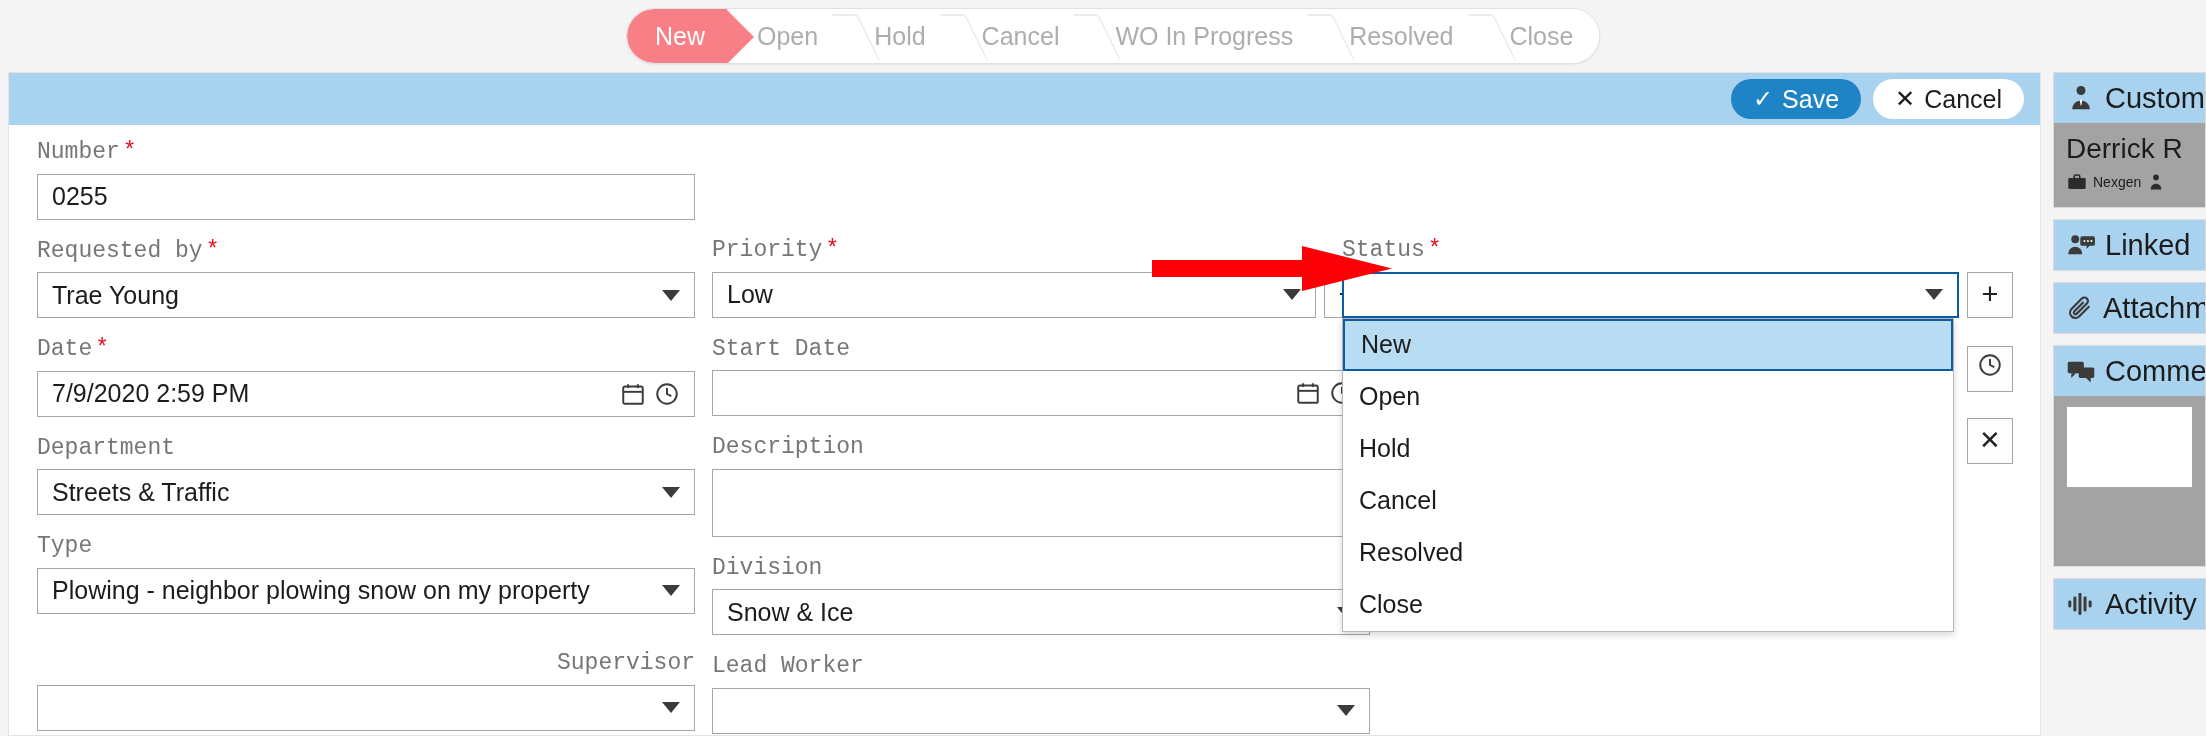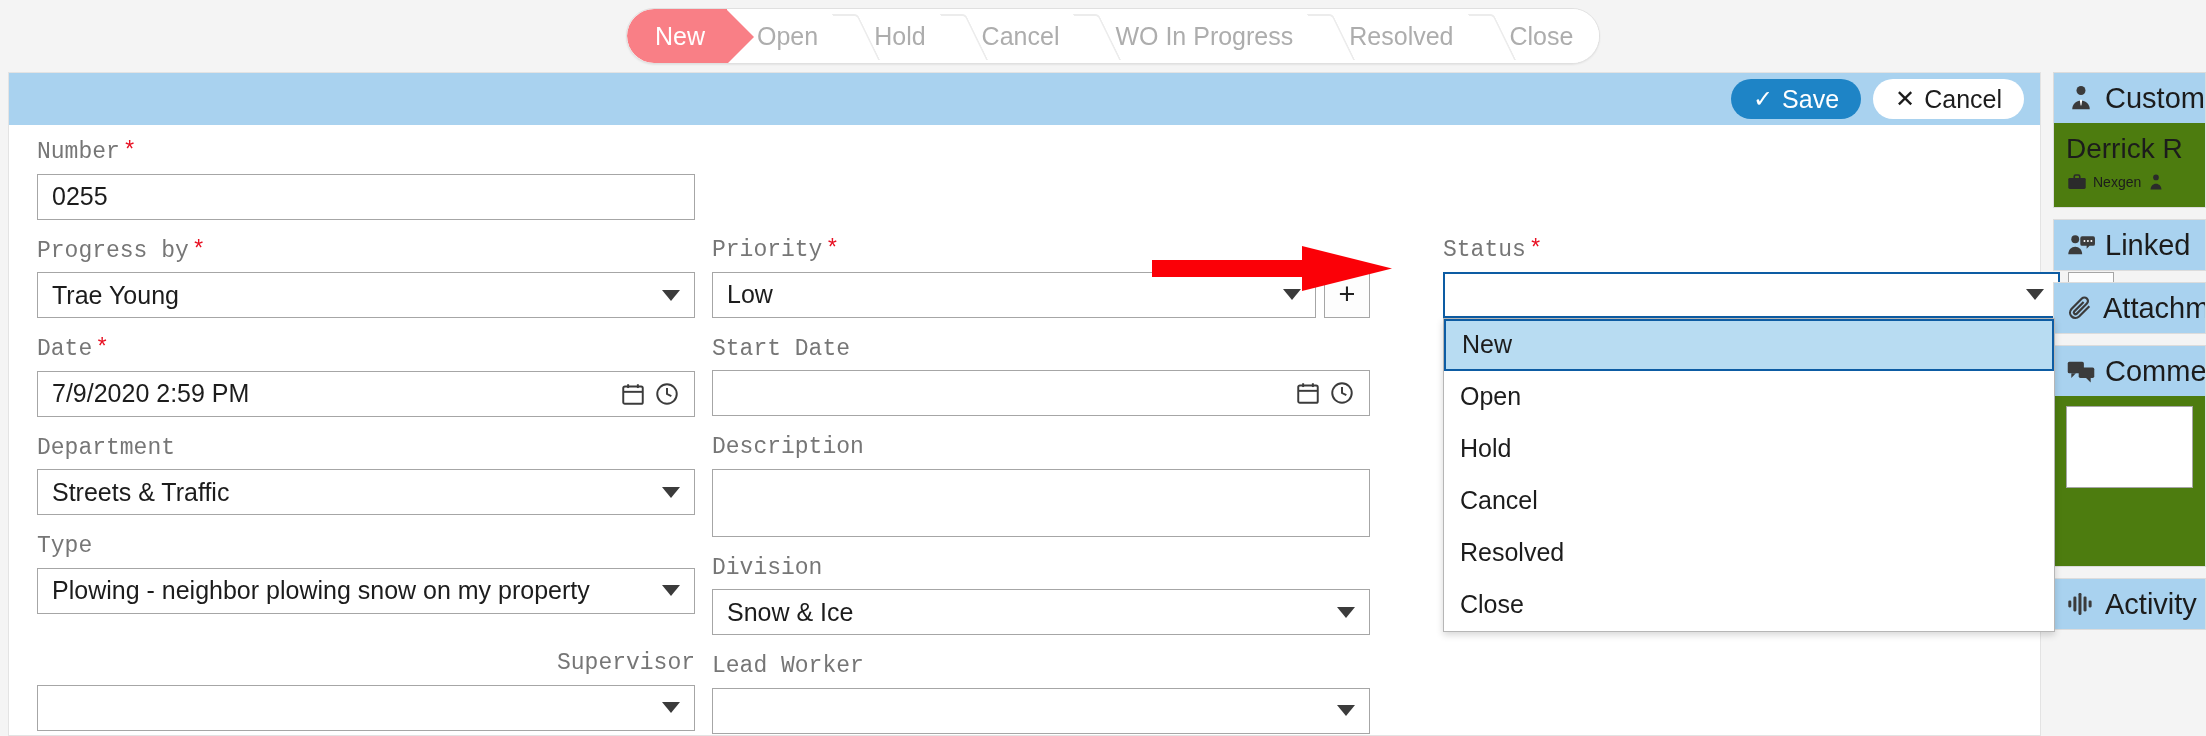--- a/index.html
+++ b/index.html
@@ -93,21 +93,21 @@
 
   
   #form-body {
     position: relative;
     padding: 16px 0 0 0;
     height: 610px;
   }
   .col { position: absolute; top: 14px; }
   #col-left   { left: 28px;   width: 658px; }
   #col-mid    { left: 703px;  width: 658px; }
-  #col-right  { left: 1434px; width: 671px; }
+  #col-right  { left: 1333px; width: 671px; }
 
   .field { margin-bottom: 18px; position: relative; }
   .flabel {
     font-size: 23px; color: #767676;
     margin-bottom: 7px; display: block; line-height: 1.2; font-family: Liberation Mono, monospace;
   }
   .req { color: #e81123; font-size: 23px; margin-left: 3px; }
 
   .ctrl-row { display: flex; align-items: stretch; gap: 0; }
 
@@ -187,21 +187,21 @@
   }
   .panel { margin-bottom: 11px; background: #fff; border: 1px solid #dcdcdc; }
   .panel-head {
     background: #a9d2ef;
     height: 50px;
     display: flex; align-items: center; gap: 9px;
     padding: 0 12px;
     font-size: 29px; color: #1c1c1c;
     white-space: nowrap; overflow: hidden;
   }
-  .panel-body { padding: 10px 12px 14px 12px; background: #4d7c0f; white-space: nowrap; overflow: hidden; }
+  .panel-body { padding: 10px 12px 14px 12px; background: #a3a3a3; white-space: nowrap; overflow: hidden; }
   .cust-name { font-size: 28px; color: #1c1c1c; margin-bottom: 6px; }
   .cust-sub  { font-size: 14px; color: #1c1c1c; display: flex; align-items: center; gap: 5px; }
   .comment-box {
     border: 1px solid #a6a6a6; background: #fff;
     height: 82px; width: 100%;
   }
   .panel-body.comments { height: 170px; }
   .pico { display: inline-flex; flex: 0 0 auto; }
 
   
@@ -262,21 +262,21 @@
         </label>
         <div class="ctrl-row">
           <div class="inp">
             <span class="val">0255</span>
           </div>
         </div>
       </div>
 
       <div class="field">
         <label class="flabel">
-          <span>Progress by</span><span class="req">*</span>
+          <span>Requested by</span><span class="req">*</span>
         </label>
         <div class="ctrl-row">
           <div class="inp">
             <span class="val">Trae Young</span>
             <span class="caret"></span>
           </div>
         </div>
       </div>
 
       <div class="field">

